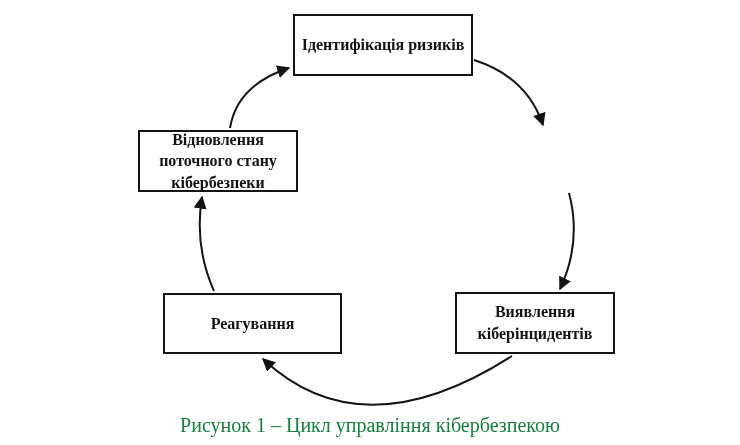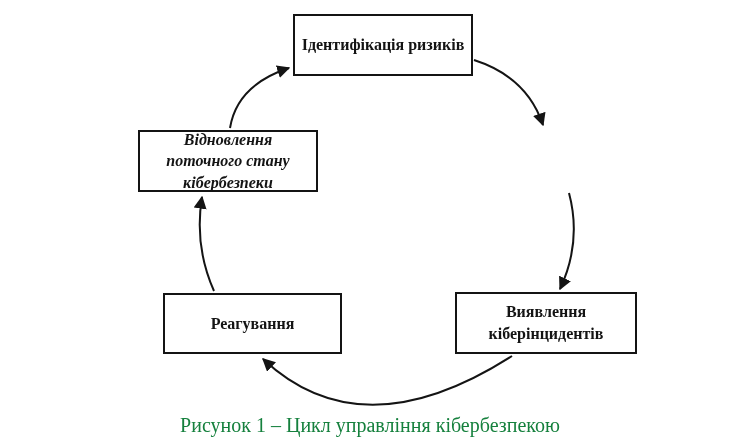--- a/index.html
+++ b/index.html
@@ -33,24 +33,24 @@
     font-weight: bold;
     font-size: 16px;
     line-height: 1.35;
     display: flex;
     align-items: center;
     justify-content: center;
     text-align: center;
     padding: 18px 6px;
   }
   .node-risk      { left: 293px; top: 14px;  width: 180px; height: 62px; }
-  .node-recovery  { left: 138px; top: 130px; width: 180px; height: 62px; font-style: italic; }
+  .node-recovery  { left: 138px; top: 130px; width: 160px; height: 62px; }
   .node-defense   { left: 457px; top: 130px; width: 176px; height: 61px; }
   .node-response  { left: 163px; top: 293px; width: 179px; height: 61px; }
-  .node-detection { left: 455px; top: 292px; width: 182px; height: 62px; }
+  .node-detection { left: 455px; top: 292px; width: 160px; height: 62px; }
   .caption {
     position: absolute;
     left: 0;
     top: 414px;
     width: 740px;
     text-align: center;
     font-size: 20px;
     color: #15803d;
     font-weight: normal;
   }

